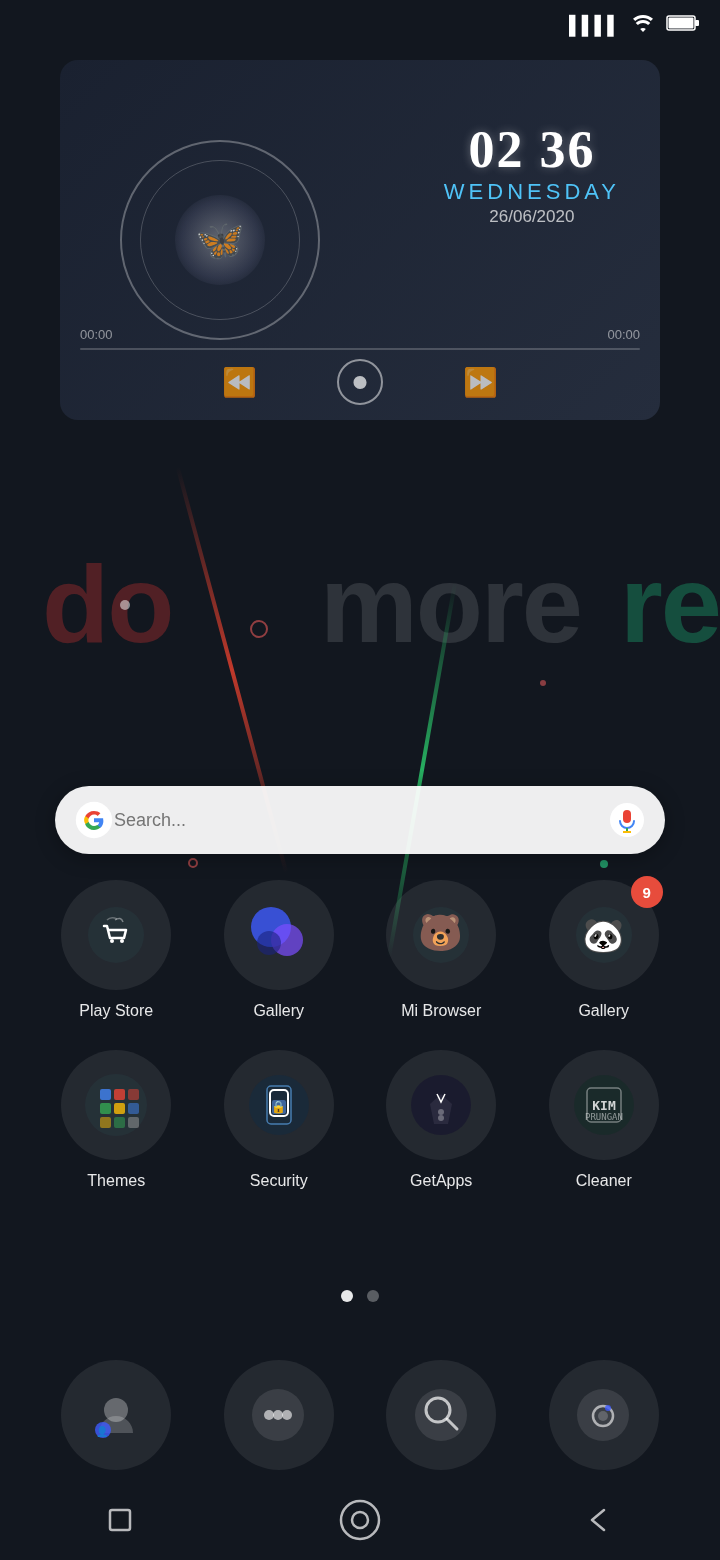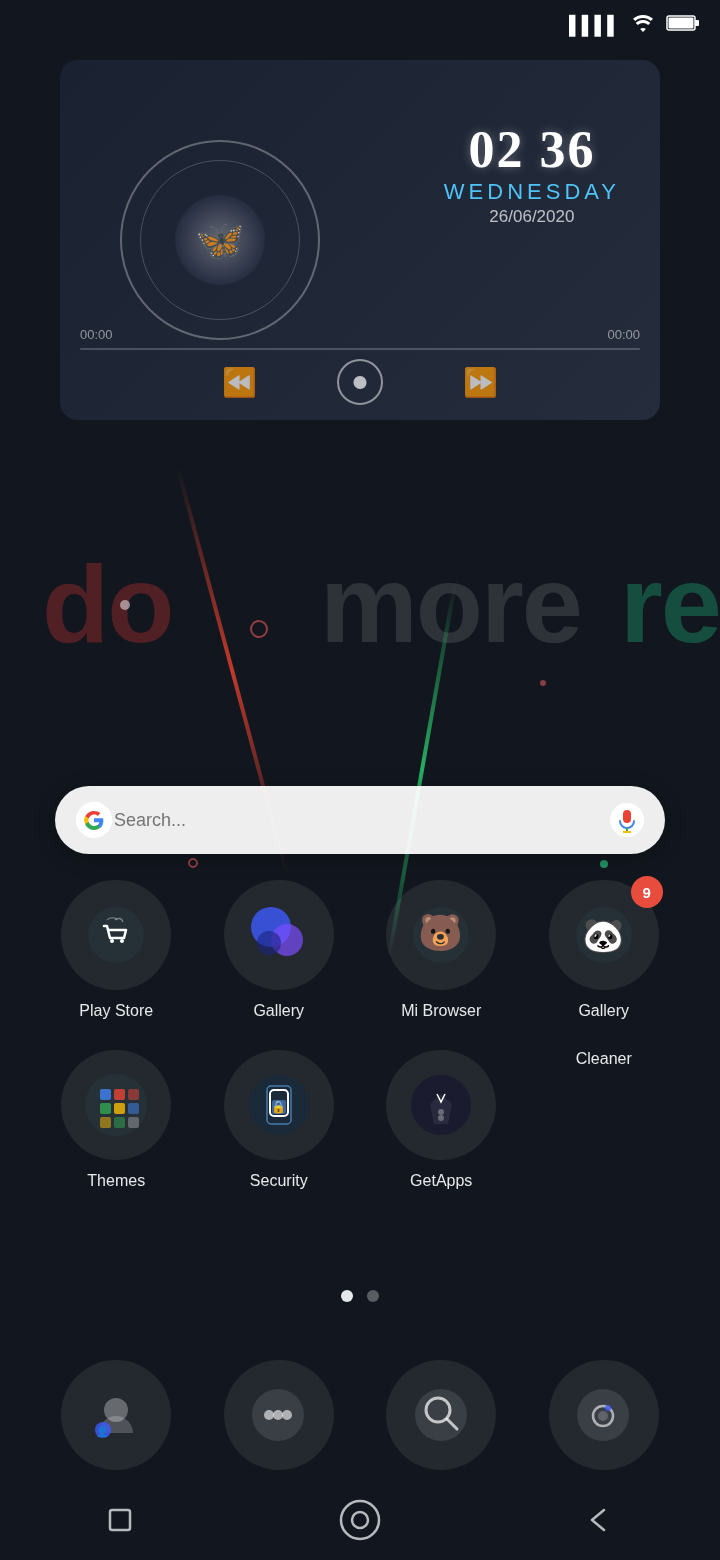--- a/index.html
+++ b/index.html
@@ -517,20 +517,28 @@
         <path d="M20 30 L31 20 L42 30 L38 50 H24 Z" fill="#2a2a3e"></path>
         <path d="M27 20 L31 28 L35 20" fill="none" stroke="white" stroke-width="1.5"></path>
         <circle cx="31" cy="38" r="3" fill="rgba(255,255,255,0.3)"></circle>
         <circle cx="31" cy="44" r="3" fill="rgba(255,255,255,0.3)"></circle>
       </svg>
     </div>
     <span class="app-label">GetApps</span>
   </div>
 
   <div class="app-item">
+    <div class="app-icon-wrap">
+      <svg width="62" height="62" viewBox="0 0 62 62">
+        <circle cx="31" cy="31" r="30" fill="#1a2a2a" opacity="0.95"></circle>
+        <rect x="14" y="14" width="34" height="34" rx="4" fill="none" stroke="rgba(255,255,255,0.4)" stroke-width="1.5"></rect>
+        <text x="31" y="36" text-anchor="middle" font-size="13" fill="rgba(255,255,255,0.8)" font-family="monospace" font-weight="bold">KIM</text>
+        <text x="31" y="46" text-anchor="middle" font-size="9" fill="rgba(255,255,255,0.5)" font-family="monospace">PRUNGAN</text>
+      </svg>
+    </div>
     <span class="app-label">Cleaner</span>
   </div>
 </div>
 
 <div class="page-dots">
   <div class="page-dot active"></div>
   <div class="page-dot"></div>
 </div>
 
 <div class="dock">

